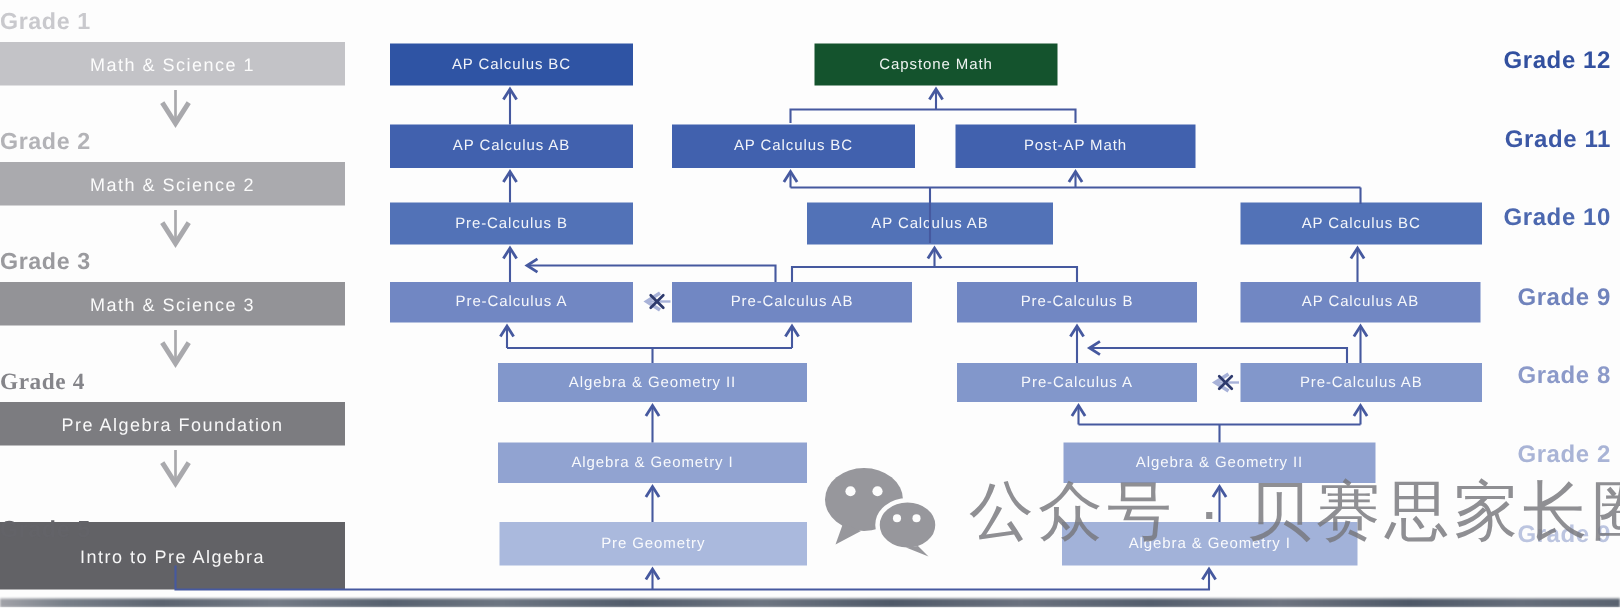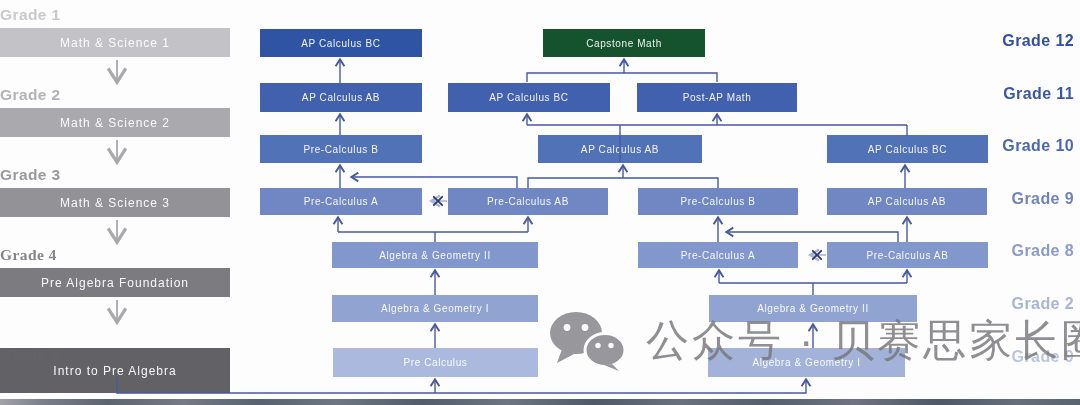--- a/index.html
+++ b/index.html
@@ -99,21 +99,21 @@
       <div class="node" style="left: 827px; top: 135px; width: 161px; height: 28px; background: rgb(82, 114, 183);">AP Calculus BC</div>
       <div class="node" style="left: 260px; top: 188px; width: 162px; height: 27px; background: rgb(113, 135, 195);">Pre-Calculus A</div>
       <div class="node" style="left: 448px; top: 188px; width: 160px; height: 27px; background: rgb(113, 135, 195);">Pre-Calculus AB</div>
       <div class="node" style="left: 638px; top: 188px; width: 160px; height: 27px; background: rgb(113, 135, 195);">Pre-Calculus B</div>
       <div class="node" style="left: 827px; top: 188px; width: 160px; height: 27px; background: rgb(113, 135, 195);">AP Calculus AB</div>
       <div class="node" style="left: 332px; top: 242px; width: 206px; height: 26px; background: rgb(130, 151, 203);">Algebra &amp; Geometry II</div>
       <div class="node" style="left: 638px; top: 242px; width: 160px; height: 26px; background: rgb(130, 151, 203);">Pre-Calculus A</div>
       <div class="node" style="left: 827px; top: 242px; width: 161px; height: 26px; background: rgb(130, 151, 203);">Pre-Calculus AB</div>
       <div class="node" style="left: 332px; top: 295px; width: 206px; height: 27px; background: rgb(145, 163, 209);">Algebra &amp; Geometry I</div>
       <div class="node" style="left: 709px; top: 295px; width: 208px; height: 27px; background: rgb(145, 163, 209);">Algebra &amp; Geometry II</div>
-      <div class="node" style="left: 333px; top: 348px; width: 205px; height: 29px; background: rgb(170, 185, 221);">Pre Calculus</div>
+      <div class="node" style="left: 333px; top: 348px; width: 205px; height: 29px; background: rgb(170, 185, 221);">Pre Geometry</div>
       <div class="node" style="left: 708px; top: 348px; width: 197px; height: 29px; background: rgb(162, 178, 217);">Algebra &amp; Geometry I</div>
     </div>
   <div id="labels-layer">
       <div class="glabel left" style="top: 7px; color: rgb(201, 201, 205);">Grade 1</div>
       <div class="glabel left" style="top: 87px; color: rgb(179, 179, 183);">Grade 2</div>
       <div class="glabel left" style="top: 167px; color: rgb(154, 154, 158);">Grade 3</div>
       <div class="glabel left" style="top: 247px; color: rgb(133, 133, 138); font-family: Liberation Serif, serif;">Grade 4</div>
       <div class="glabel left" style="top: 327px; color: rgb(99, 99, 104); margin-top: 19px;">Grade 5</div>
       <div class="glabel right" style="top: 33px; color: rgb(50, 80, 159);">Grade 12</div>
       <div class="glabel right" style="top: 86px; color: rgb(60, 88, 165);">Grade 11</div>

